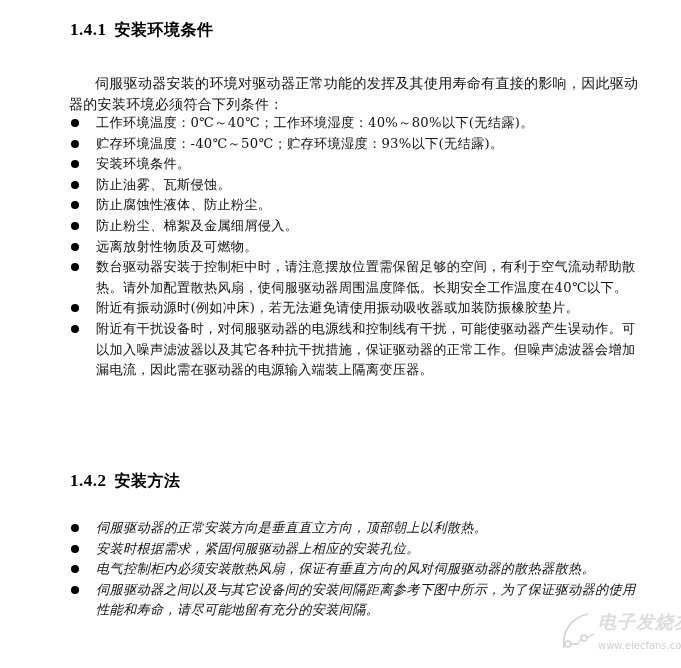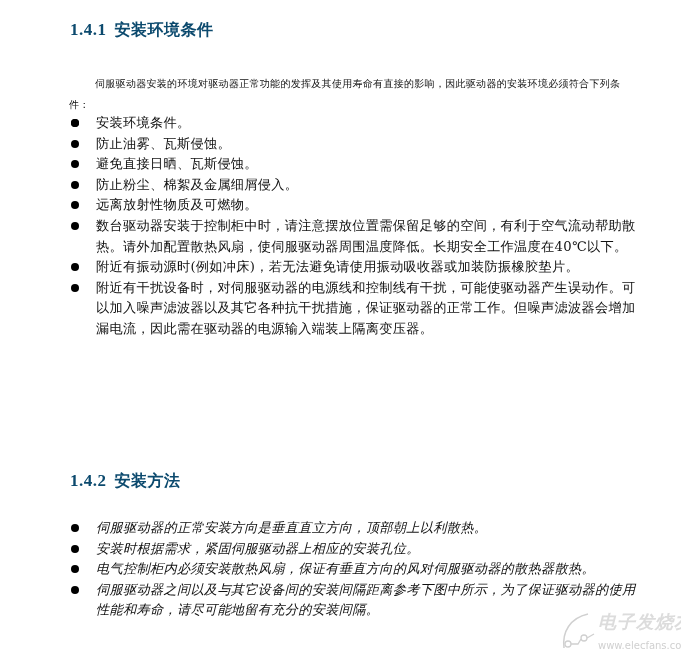--- a/index.html
+++ b/index.html
@@ -20,34 +20,34 @@
       left: 0; top: 0;
       width: 681px; height: 668px;
     }
     .heading {
       position: absolute;
       left: 70px;
       font-family: "DejaVu Sans", "Liberation Sans", sans-serif;
       font-weight: bold;
       font-size: 16px;
       letter-spacing: 0.5px;
-      color: #0c4a6e;
+      color: #000000;
       white-space: nowrap;
     }
     .heading .num {
       font-family: "Liberation Serif", "DejaVu Serif", serif;
       font-weight: bold;
       font-size: 17px;
       margin-right: 8px;
     }
     .para {
       position: absolute;
       left: 69px;
       width: 570px;
-      font-size: 10px;
+      font-size: 14px;
       line-height: 21px;
       text-indent: 26px;
       letter-spacing: 0.3px;
     }
     .list {
       position: absolute;
       left: 0;
       margin: 0;
       padding: 0;
       list-style: none;
@@ -106,24 +106,25 @@
 
 <div class="page">
 
   <div class="heading" style="top:20px;">
     <span class="num">1.4.1</span><span>安装环境条件</span>
   </div>
 
   <div class="para" style="top:73px;">伺服驱动器安装的环境对驱动器正常功能的发挥及其使用寿命有直接的影响，因此驱动器的安装环境必须符合下列条件：</div>
 
   <ul class="list" style="top:113px;">
-    <li class="item"><span class="bullet"></span></li>
+    <li class="item"><span class="bullet"></span><span>工作环境温度：0℃～40℃；工作环境湿度：40%～80%以下(无结露)。</span></li>
+    <li class="item"><span class="bullet"></span><span>贮存环境温度：-40℃～50℃；贮存环境湿度：93%以下(无结露)。</span></li>
     <li class="item"><span class="bullet"></span><span>安装环境条件。</span></li>
     <li class="item"><span class="bullet"></span><span>防止油雾、瓦斯侵蚀。</span></li>
-    <li class="item"><span class="bullet"></span><span>避免直接日晒、瓦斯侵蚀。</span></li>
+    <li class="item"><span class="bullet"></span><span>防止腐蚀性液体、防止粉尘。</span></li>
     <li class="item"><span class="bullet"></span><span>防止粉尘、棉絮及金属细屑侵入。</span></li>
     <li class="item"><span class="bullet"></span><span>远离放射性物质及可燃物。</span></li>
     <li class="item"><span class="bullet"></span><span>数台驱动器安装于控制柜中时，请注意摆放位置需保留足够的空间，有利于空气流动帮助散热。请外加配置散热风扇，使伺服驱动器周围温度降低。长期安全工作温度在40℃以下。</span></li>
     <li class="item"><span class="bullet"></span><span>附近有振动源时(例如冲床)，若无法避免请使用振动吸收器或加装防振橡胶垫片。</span></li>
     <li class="item"><span class="bullet"></span><span>附近有干扰设备时，对伺服驱动器的电源线和控制线有干扰，可能使驱动器产生误动作。可以加入噪声滤波器以及其它各种抗干扰措施，保证驱动器的正常工作。但噪声滤波器会增加漏电流，因此需在驱动器的电源输入端装上隔离变压器。</span></li>
   </ul>
 
   <div class="heading" style="top:471px;">
     <span class="num">1.4.2</span><span>安装方法</span>
   </div>

